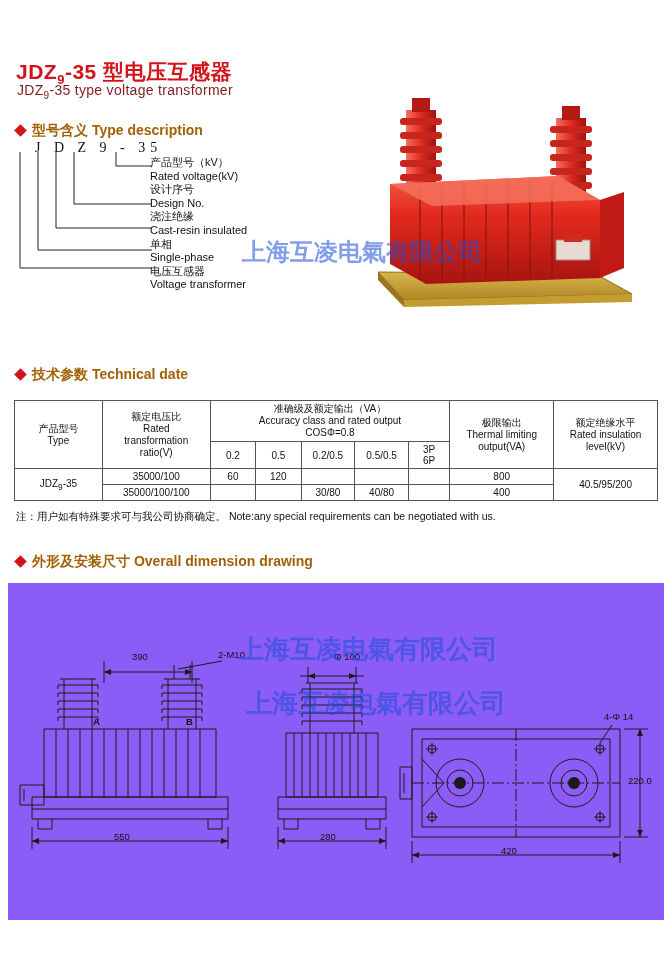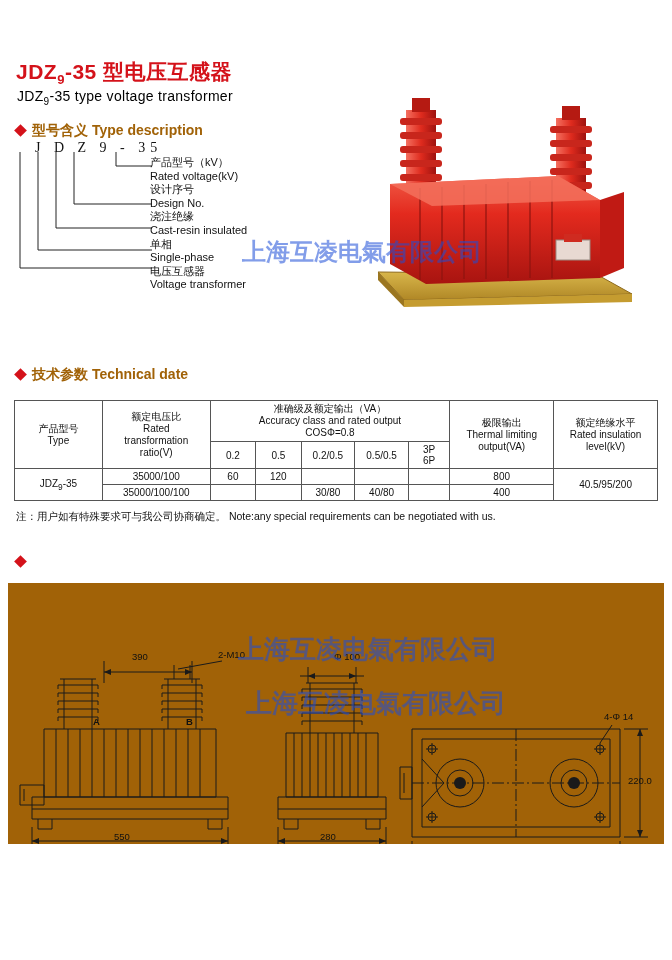--- a/index.html
+++ b/index.html
@@ -2,32 +2,32 @@
 <html><head>
 <meta charset="utf-8">
 <style>
   * { box-sizing: border-box; }
   html, body {
     margin: 0; padding: 0;
     width: 672px; height: 960px;
     background: #ffffff;
     font-family: "Liberation Sans", sans-serif;
   }
-  .page { position: relative; width: 672px; height: 844px; overflow: hidden; }
+  .page { position: relative; width: 672px; height: 960px; overflow: hidden; }
 
   
   .title-cn {
     position: absolute; left: 16px; top: 58px;
     font-size: 21px; font-weight: bold; color: #d4121a;
     letter-spacing: 0.5px;
   }
   .title-cn .sub { font-size: 13px; vertical-align: sub; }
   .title-en {
-    position: absolute; left: 17px; top: 88px;
-    font-size: 14px; color: #000000; letter-spacing: 0.3px;
+    position: absolute; left: 17px; top: 82px;
+    font-size: 14px; color: #7f1d1d; letter-spacing: 0.3px;
   }
   .title-en .sub { font-size: 10px; vertical-align: sub; }
 
   
   .sec-head {
     position: absolute;
     font-size: 14px; font-weight: bold; color: #a16207;
   }
   .diamond {
     display: inline-block; width: 9px; height: 9px;
@@ -75,21 +75,21 @@
   table.spec .hdr { line-height: 12px; }
   .note {
     position: absolute; left: 16px; top: 510px;
     font-size: 10.5px; color: #111;
   }
 
   
   .drawpanel {
     position: absolute; left: 8px; top: 583px;
     width: 656px; height: 337px;
-    background: #a16207;
+    background: #8b5cf6;
   }
   .dim-label {
     position: absolute; font-size: 9.5px; color: #111;
     font-family: "Liberation Sans", sans-serif;
   }
   svg { display: block; }
 </style>
 </head>
 <body>
 
@@ -268,21 +268,21 @@
       <td>40/80</td>
       <td></td>
       <td>400</td>
     </tr>
   </tbody>
     </table>
 
   <div class="note">注：用户如有特殊要求可与我公司协商确定。  Note:any special requirements can be negotiated with us.</div>
 
   <div class="sec-head" style="left:16px; top:553px;">
-    <span class="diamond"></span>
+    <span class="diamond"></span><span>外形及安装尺寸 Overall dimension drawing</span>
   </div>
 
   <div class="drawpanel">
     <svg width="656" height="337" viewBox="0 0 656 337">
       <g stroke="#1a1a1a" fill="none" stroke-width="1">
 
         <path d="M96 78 L96 100 M184 78 L184 100"></path>
         <path d="M96 89 L184 89"></path>
         <polygon points="96,89 103,86 103,92" fill="#1a1a1a" stroke="none"></polygon>
         <polygon points="184,89 177,86 177,92" fill="#1a1a1a" stroke="none"></polygon>

